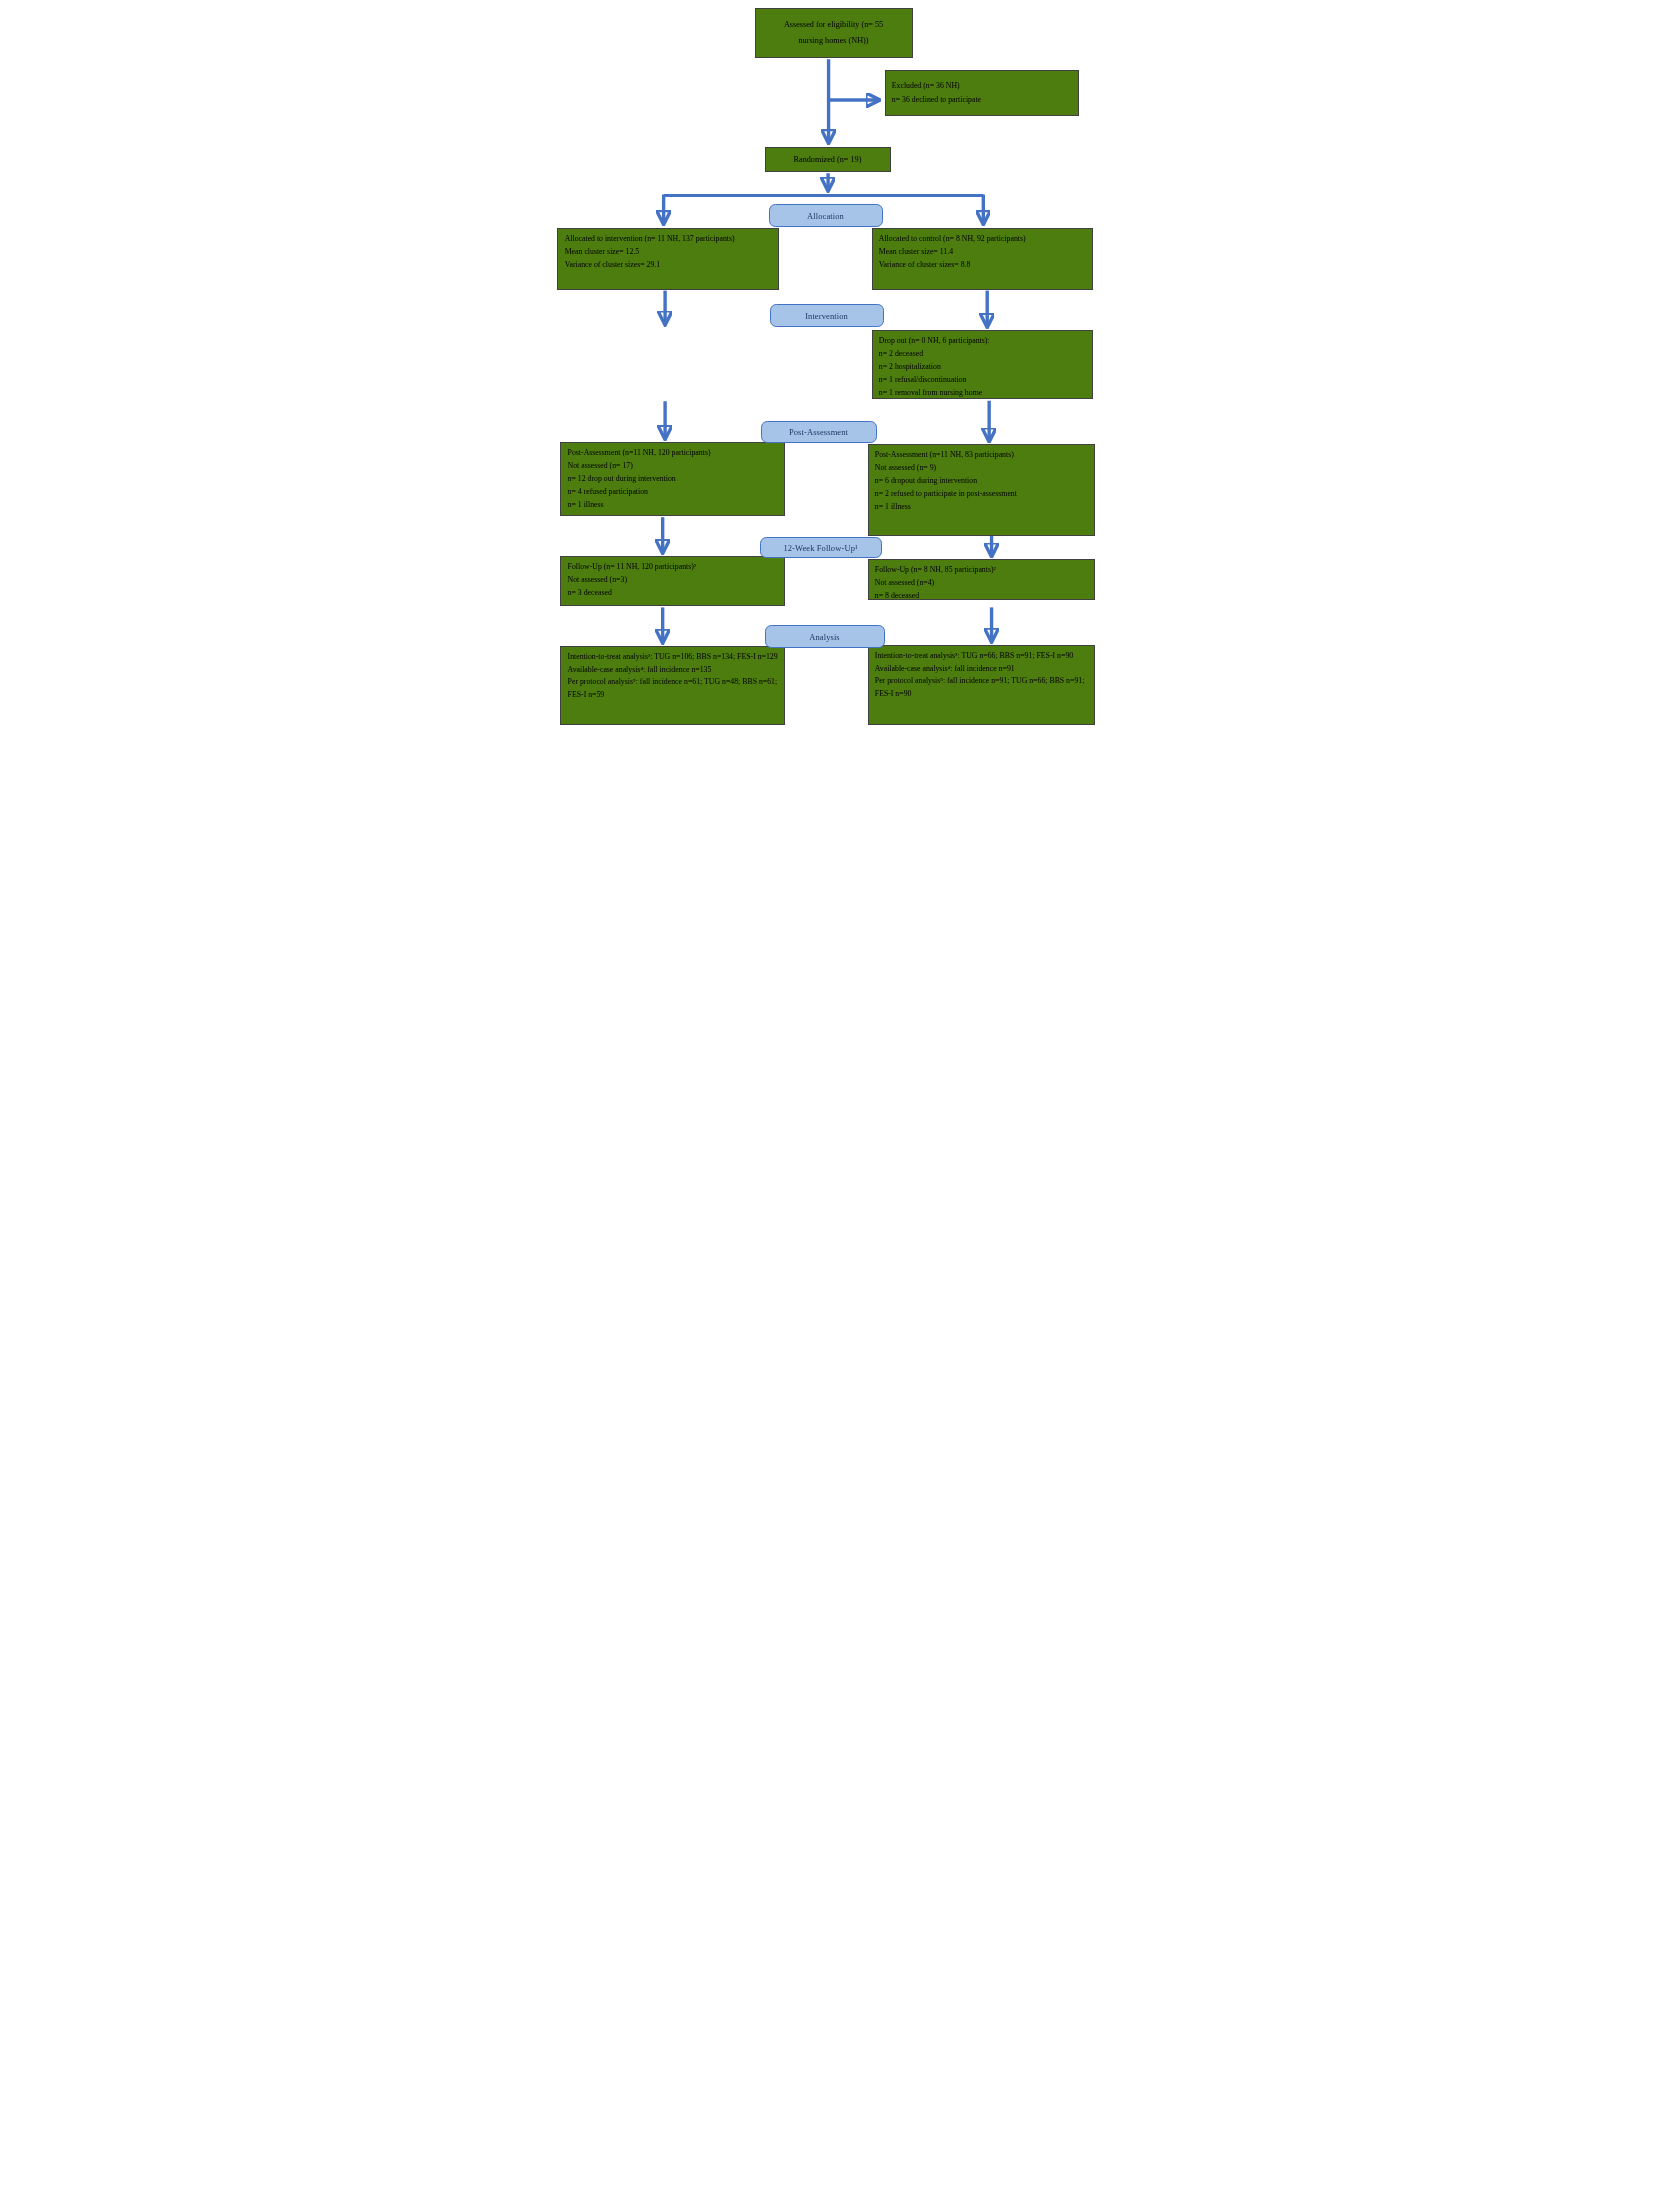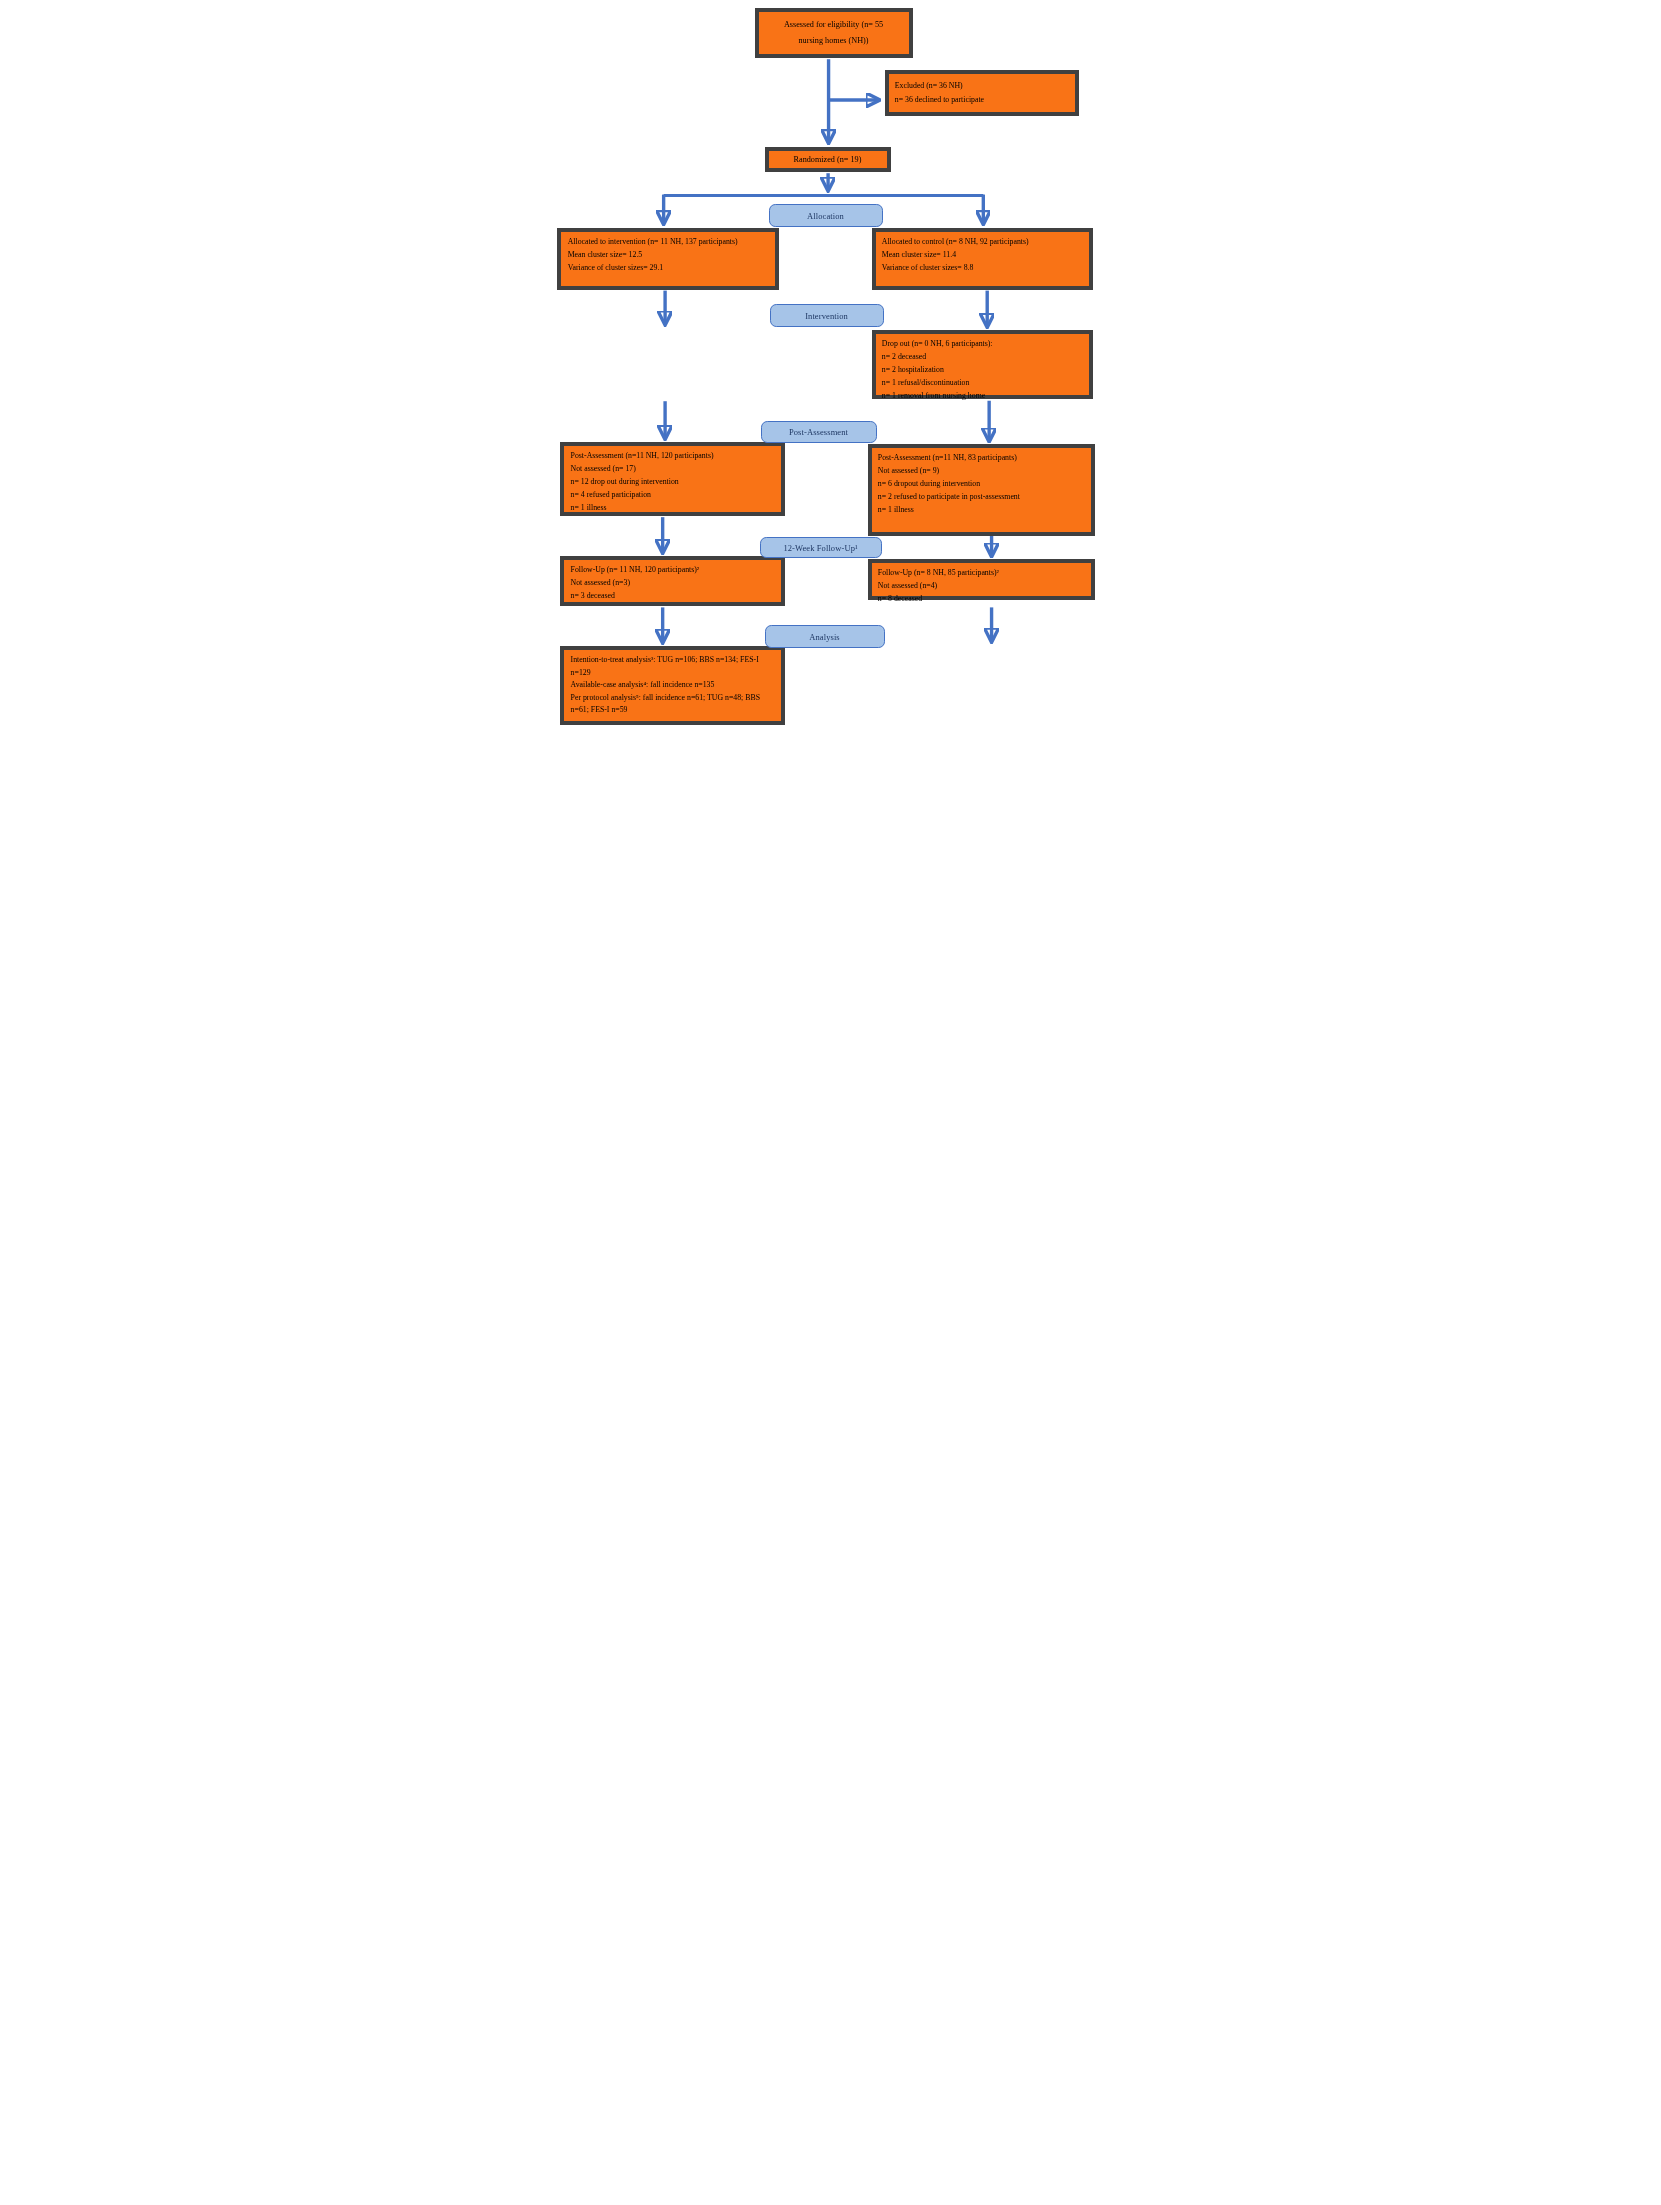--- a/index.html
+++ b/index.html
@@ -2,21 +2,21 @@
 <html style="font-size:7.8px"><head>
 <meta charset="utf-8">
 <style>
   * { margin:0; padding:0; box-sizing:border-box; }
   html,body { background:#ffffff; }
   body { font-family:"Liberation Serif","DejaVu Serif",serif; color:#000; }
   .canvas { position:relative; width:554px; height:735px; margin:0 auto; background:#fff; overflow:hidden; }
   .arrows { position:absolute; left:0; top:0; width:554px; height:735px; z-index:1; }
   .arrows path { stroke:#4472C4; fill:none; }
   .box {
-    position:absolute; border:4px solid #404040; background:#f97316;
+    position:absolute; border:1px solid #404040; background:#4d7c0f;
     font-size:7.8px; line-height:1.66; padding:4.4px 6.3px; z-index:2;
   }
   .box.center { text-align:center; display:flex; flex-direction:column; justify-content:center; font-size:8.2px; line-height:1.9; }
   .box.vcenter { display:flex; flex-direction:column; justify-content:center; line-height:1.8; }
   .stage {
     position:absolute; background:#A6C4E8; border:1px solid #4472C4; border-radius:6.3px;
     color:#1F3864; font-size:8.5px; display:flex; align-items:center; justify-content:center;
     z-index:3; letter-spacing:0.1px;
   }
   .line { min-height:1em; }
@@ -118,15 +118,20 @@
     </div>
 
   <div class="stage" style="left:211px; top:625px; width:120px; height:23px;">Analysis</div>
 
   <div class="box" style="left:6.8px; top:646px; width:225px; height:79px; line-height:1.6;">
       <div class="line">Intention-to-treat analysis³: TUG n=106; BBS n=134; FES-I n=129</div>
       <div class="line">Available-case analysis⁴: fall incidence n=135</div>
       <div class="line">Per protocol analysis⁵: fall incidence n=61; TUG n=48; BBS n=61; FES-I n=59</div>
     </div>
 
+  <div class="box" style="left:314px; top:645px; width:227px; height:80px; line-height:1.6;">
+      <div class="line">Intention-to-treat analysis³: TUG n=66; BBS n=91; FES-I n=90</div>
+      <div class="line">Available-case analysis⁴: fall incidence n=91</div>
+      <div class="line">Per protocol analysis⁵: fall incidence n=91; TUG n=66; BBS n=91; FES-I n=90</div>
+    </div>
 
 </div>
 
 
 </body></html>

